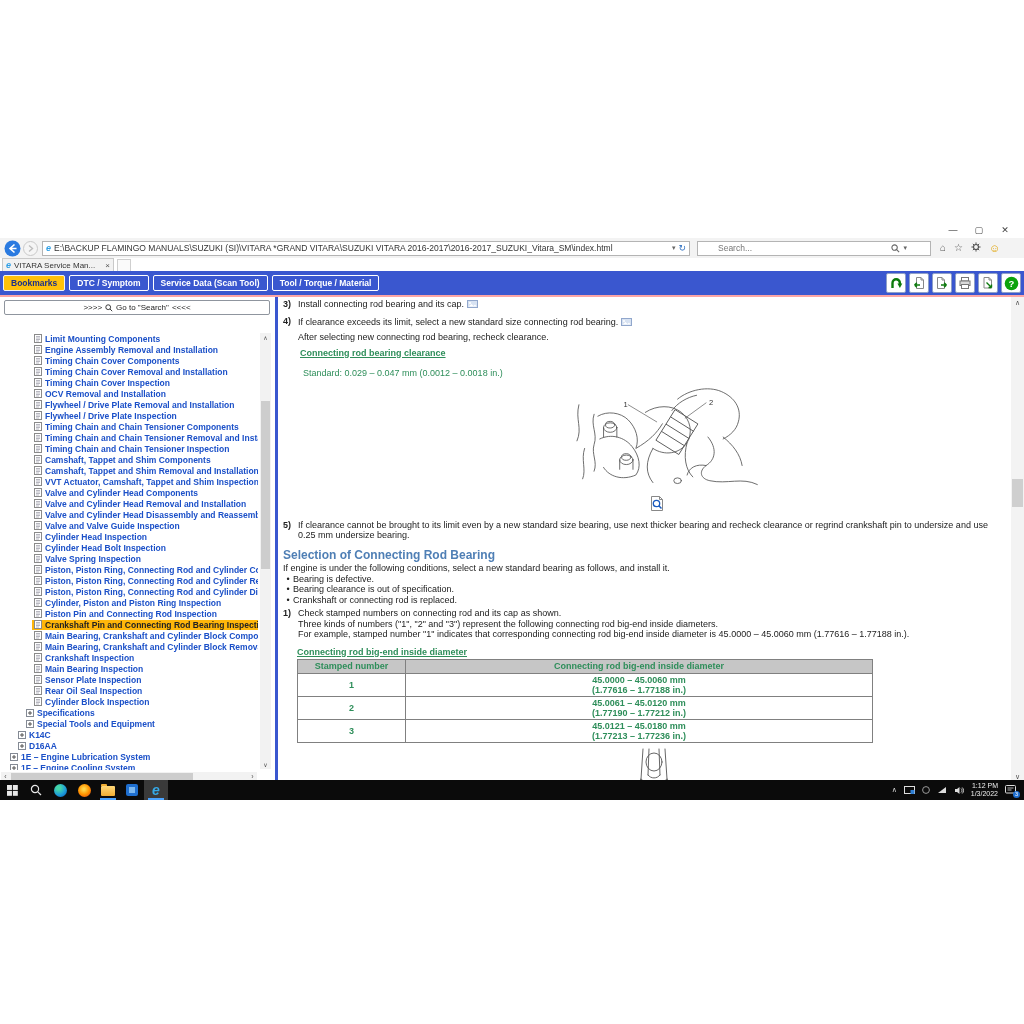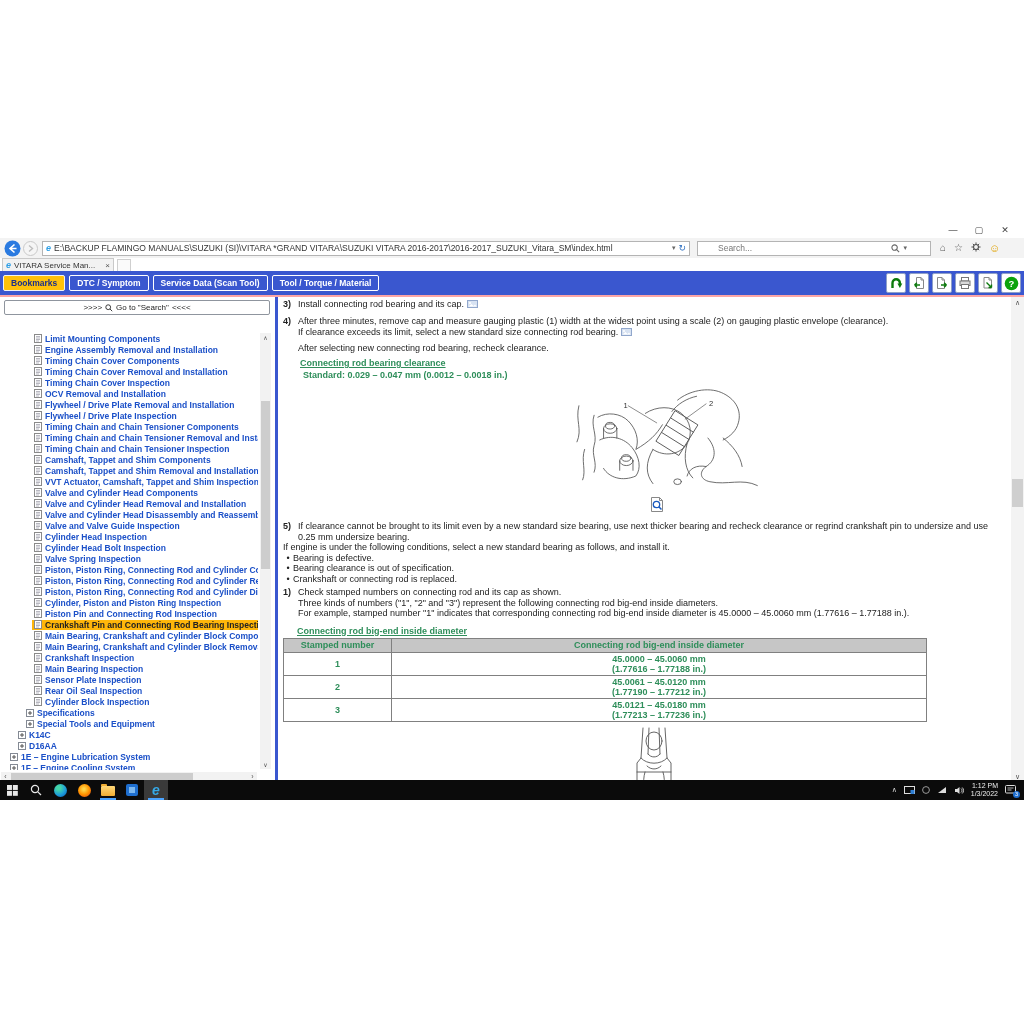--- a/index.html
+++ b/index.html
@@ -72,30 +72,30 @@
   .step{display:flex;}
   .step .num{flex:0 0 15px;font-weight:bold;}
   .step .body{flex:1;}
   .m-step3{margin-top:0;}
   .m-step4{margin-top:5px;}
   .line2{margin-top:1px;}
   .line3{margin-top:4px;}
   .img-icon{display:inline-block;vertical-align:-1px;margin-left:3px;}
   .spec-block{margin-top:5px;margin-left:2px;}
   .spec-title{color:#2e8e5a;font-weight:bold;text-decoration:underline;}
-  .spec-line{color:#2e8e5a;font-weight:bold;margin-left:3px;margin-top:1px;}
+  .spec-line{color:#2e8e5a;font-weight:normal;margin-left:3px;margin-top:10px;}
   .diagram1{width:220px;height:112px;margin:3px 0 0 262px;}
   .zoom-row{margin:2px 0 0 352px;height:15px;}
   .m-step5{margin-top:9px;}
   .section-heading{color:#4f7fb5;font-weight:bold;font-size:12px;margin:9px 0 3px 0;}
   .bullet-row{display:flex;line-height:9.5px;margin-top:1px;}
   .bullet-dot{flex:0 0 10px;text-align:center;}
   .m-step1{margin-top:3px;}
   .table-title{color:#2e8e5a;font-weight:bold;text-decoration:underline;margin:7px 0 2px 14px;}
-  table.spec{border-collapse:collapse;width:644px;}
+  table.spec{border-collapse:collapse;margin-left:14px;width:576px;}
   table.spec th{background:#c6c6c6;color:#2e8e5a;font-size:9px;font-weight:bold;border:1px solid #808080;height:13px;padding:0;}
   table.spec td{color:#2e8e5a;font-weight:bold;font-size:9px;text-align:center;border:1px solid #808080;padding:1px 0;line-height:10px;}
   table.spec .c-num{width:107px;}
   .diagram2{width:150px;height:84px;margin:4px 0 0 298px;}
 
   
   .main-scroll{width:13px;flex:none;background:#f3f3f3;position:relative;}
   .main-scroll .arr{position:absolute;left:0;width:13px;text-align:center;font-size:7px;color:#555;}
   .main-scroll .arr.up{top:2px;} .main-scroll .arr.dn{bottom:2px;}
   .ms-thumb{position:absolute;left:1px;right:1px;top:182px;height:28px;background:#cfcfcf;}
@@ -787,21 +787,20 @@
         <span class="body"><span>Install connecting rod bearing and its cap.</span><span class="img-icon"><svg width="11" height="8" viewBox="0 0 11 8">
                 <rect x="0.5" y="0.5" width="10" height="7" fill="#d7e2f2" stroke="#91a7cc"></rect>
                 <circle cx="3" cy="3" r="1" fill="#fff"></circle>
                 <path d="M1.5 6.5 L4.5 4 L6.5 6 L8 4.5 L9.5 6.5 Z" fill="#fff"></path>
               </svg></span></span>
       </div>
 
       <div class="step m-step4">
         <span class="num">4)</span>
         <span class="body">
-          <div>After three minutes, remove cap and measure gauging plastic (1) width at the widest point using a scale (2) on gauging plastic envelope (clearance).</div>
           <div class="line2"><span>If clearance exceeds its limit, select a new standard size connecting rod bearing.</span><span class="img-icon"><svg width="11" height="8" viewBox="0 0 11 8">
                   <rect x="0.5" y="0.5" width="10" height="7" fill="#d7e2f2" stroke="#91a7cc"></rect>
                   <circle cx="3" cy="3" r="1" fill="#fff"></circle>
                   <path d="M1.5 6.5 L4.5 4 L6.5 6 L8 4.5 L9.5 6.5 Z" fill="#fff"></path>
                 </svg></span></div>
           <div class="line3">After selecting new connecting rod bearing, recheck clearance.</div>
           <div class="spec-block">
             <div class="spec-title">Connecting rod bearing clearance</div>
             <div class="spec-line">Standard: 0.029 – 0.047 mm (0.0012 – 0.0018 in.)</div>
           </div>
@@ -847,20 +846,21 @@
               </svg>
           </div>
         </span>
       </div>
 
       <div class="step m-step5">
         <span class="num">5)</span>
         <span class="body">If clearance cannot be brought to its limit even by a new standard size bearing, use next thicker bearing and recheck clearance or regrind crankshaft pin to undersize and use 0.25 mm undersize bearing.</span>
       </div>
 
+      <div class="section-heading">Selection of Connecting Rod Bearing</div>
       <div>If engine is under the following conditions, select a new standard bearing as follows, and install it.</div>
       <div>
   <div class="bullet-row">
     <span class="bullet-dot">•</span>
     <span>Bearing is defective.</span>
   </div>
 
   <div class="bullet-row">
     <span class="bullet-dot">•</span>
     <span>Bearing clearance is out of specification.</span>

